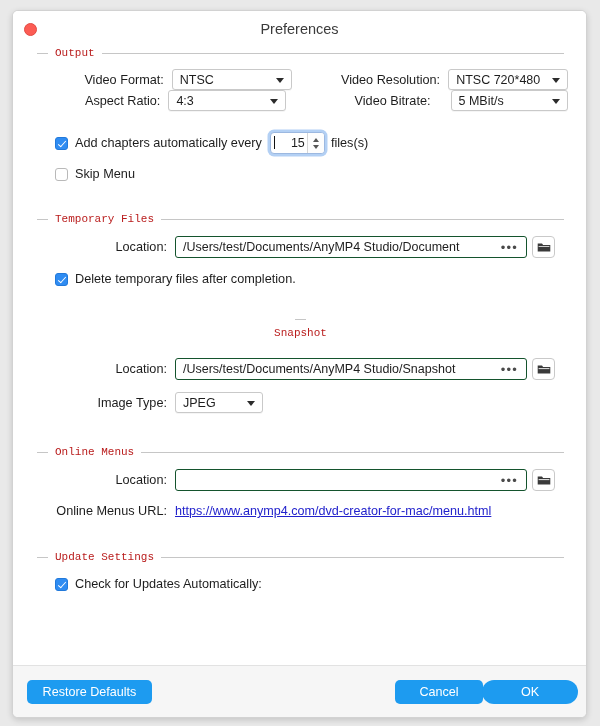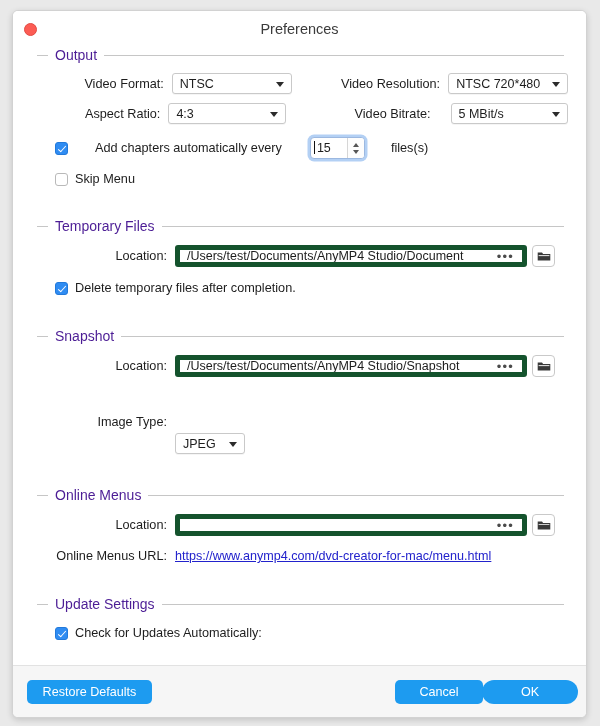--- a/index.html
+++ b/index.html
@@ -65,23 +65,24 @@
     margin: 0 0 0 10px;
     padding-right: 8px;
   }
   .group-head .dash {
     width: 11px;
     height: 1px;
     background: #c6c6c6;
     flex: 0 0 auto;
   }
   .group-head .gtitle {
-    font-size: 14px;
-    color: #4c1d95;
-    white-space: nowrap;
+    font-size: 11px;
+    color: #b91c1c;
+    white-space: nowrap;
+    font-family: Liberation Mono, monospace;
   }
   .group-head .rule {
     flex: 1 1 auto;
     height: 1px;
     background: #c6c6c6;
   }
 
   .group-body { padding: 0 4px; }
 
   
@@ -122,21 +123,21 @@
     border-left: 4.5px solid transparent;
     border-right: 4.5px solid transparent;
     border-top: 5px solid #2b2b2b;
   }
 
   
   .field {
     position: relative;
     height: 22px;
     background: #ffffff;
-    border: 5px solid #14532d;
+    border: 1px solid #14532d;
     border-radius: 3px;
     display: flex;
     align-items: center;
     padding: 0 30px 0 7px;
     font-size: 12.5px;
     color: #1d1d1d;
     overflow: hidden;
     white-space: nowrap;
   }
   .field .dots {
@@ -209,21 +210,21 @@
     background: #ffffff;
     height: 22px;
     box-shadow: 0 0 0 2.5px rgba(117,170,235,0.55);
     margin: 0 6px 0 8px;
     overflow: hidden;
   }
   .stepper-val {
     width: 36px;
     font-size: 12.5px;
     color: #1d1d1d;
-    padding-left: 6px;
+    padding-left: 20px;
     position: relative;
     line-height: 20px;
   }
   .caret {
     position: absolute;
     left: 3px;
     top: 3px;
     width: 1px;
     height: 13px;
     background: #111;
@@ -304,21 +305,21 @@
   <div class="body-area">
 
     <div class="group-head">
       <span class="dash"></span>
       <span class="gtitle">Output</span>
       <span class="rule"></span>
     </div>
 
     <div class="group-body" style="padding-top:10px;">
 
-      <div class="row" style="margin-bottom:9px;">
+      <div class="row" style="">
         <span class="lbl" style="width:136px;">Video Format:</span>
         <div class="select" style="width:122px;margin-left:8px;">
           <span>NTSC</span>
           <span class="arrow"></span>
         </div>
         <span class="lbl" style="width:152px;">Video Resolution:</span>
         <div class="select" style="width:122px;margin-left:8px;">
           <span>NTSC 720*480</span>
           <span class="arrow"></span>
         </div>
@@ -330,21 +331,21 @@
           <span>4:3</span>
           <span class="arrow"></span>
         </div>
         <span class="lbl" style="width:152px;">Video Bitrate:</span>
         <div class="select" style="width:122px;margin-left:20px;">
           <span>5 MBit/s</span>
           <span class="arrow"></span>
         </div>
       </div>
 
-      <div class="row" style="margin:13px 0 0 24px;gap:20px;">
+      <div class="row" style="margin:21px 0 0 24px;">
         <span class="chk on"></span>
         <span class="chk-label">Add chapters automatically every</span>
         <div class="stepper-wrap">
           <div class="stepper-val">
             <span class="caret"></span>
             <span>15</span>
           </div>
           <div class="stepper-btns">
             <span class="tri-up"></span>
             <span class="tri-down"></span>
@@ -379,21 +380,21 @@
           </svg>
         </div>
       </div>
 
       <div class="row" style="margin:14px 0 0 24px;">
         <span class="chk on"></span>
         <span class="chk-label">Delete temporary files after completion.</span>
       </div>
     </div>
 
-    <div class="group-head" style="margin-top:33px;">
+    <div class="group-head" style="margin-top:33px;flex-direction:column;">
       <span class="dash"></span>
       <span class="gtitle">Snapshot</span>
       <span class="rule"></span>
     </div>
 
     <div class="group-body" style="padding-top:11px;">
       <div class="row">
         <span class="lbl" style="width:136px;">Location:</span>
         <div class="field" style="width:352px;margin-left:8px;">
           <span>/Users/test/Documents/AnyMP4 Studio/Snapshot</span>
@@ -402,21 +403,21 @@
         <div class="folder-btn">
           <svg width="14" height="11" viewBox="0 0 14 11">
             <path d="M0.7 1.6 L5 1.6 L6.1 3 L13.3 3 L13.3 9.6 L0.7 9.6 Z" fill="#3a3a3a"></path>
             <path d="M1.6 4.2 L12.4 4.2 L12.4 5.1 L1.6 5.1 Z" fill="#ffffff"></path>
           </svg>
         </div>
       </div>
 
       <div class="row" style="margin-top:12px;">
         <span class="lbl" style="width:136px;">Image Type:</span>
-        <div class="select" style="width:70px;margin-left:8px;margin-top:44px;">
+        <div class="select" style="width:88px;margin-left:8px;">
           <span>JPEG</span>
           <span class="arrow"></span>
         </div>
       </div>
     </div>
 
     <div class="group-head" style="margin-top:33px;">
       <span class="dash"></span>
       <span class="gtitle">Online Menus</span>
       <span class="rule"></span>

